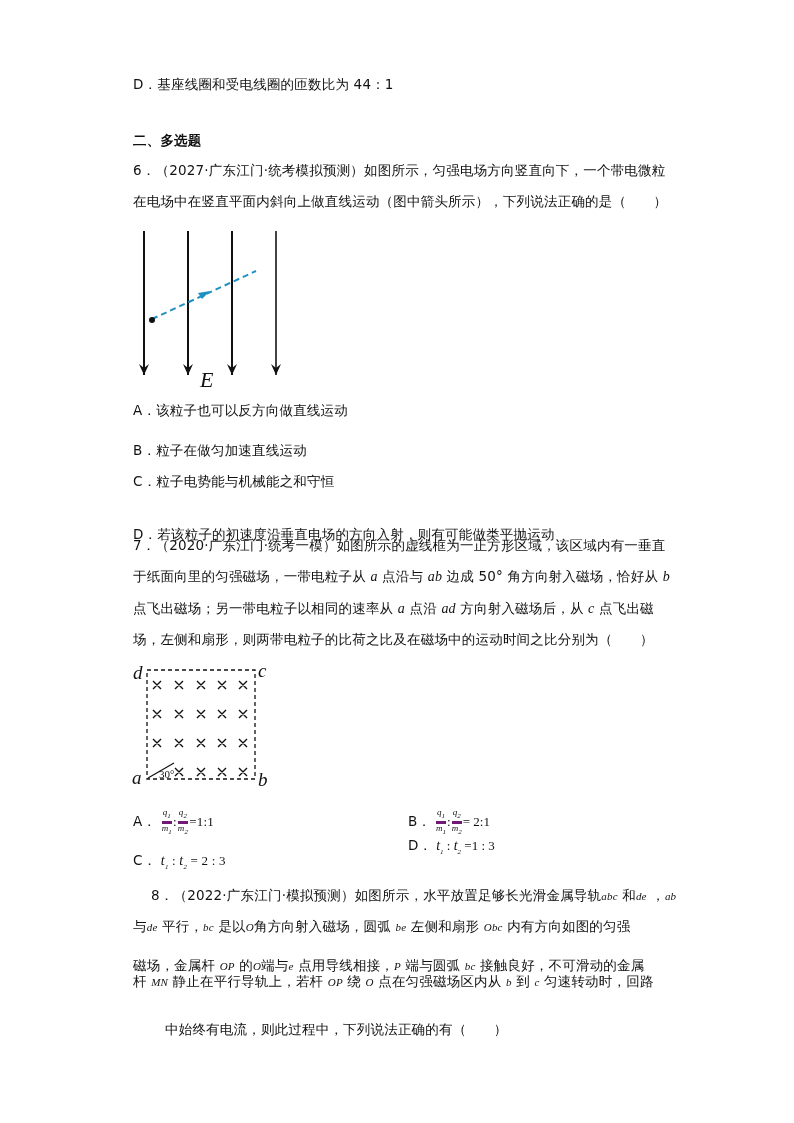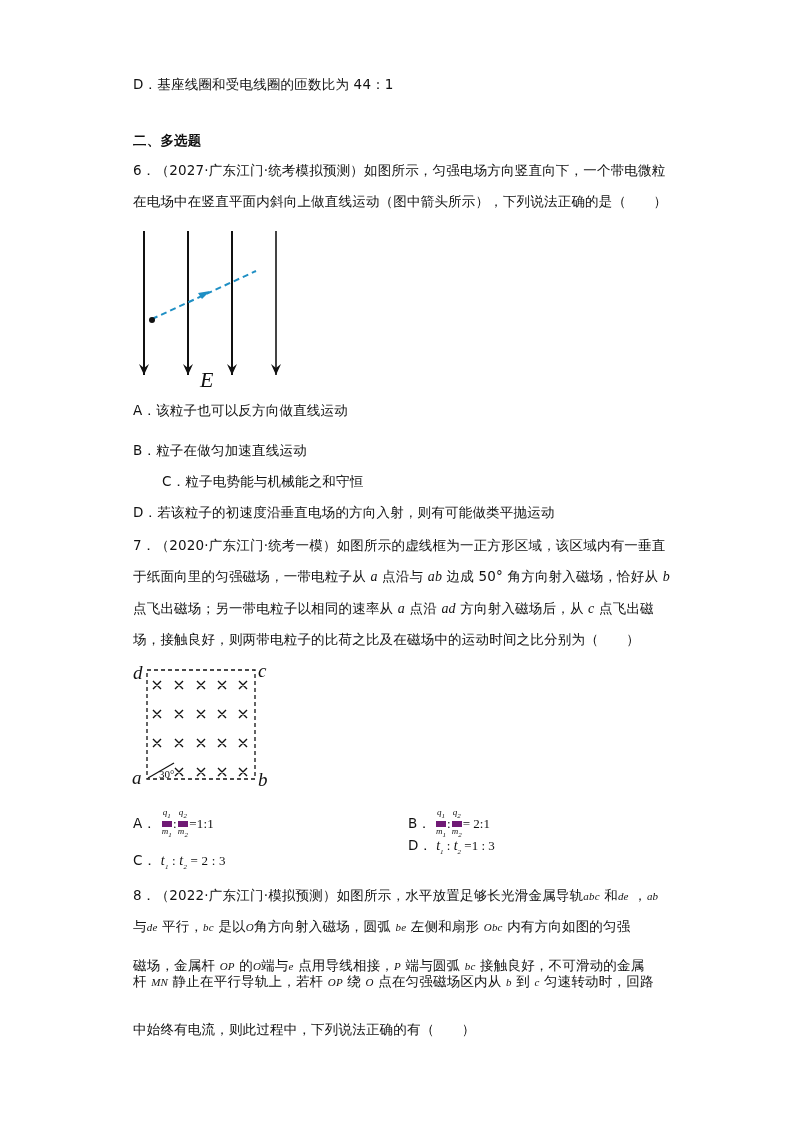--- a/index.html
+++ b/index.html
@@ -4,21 +4,21 @@
 <style>
   html, body { margin: 0; padding: 0; background: #ffffff; }
   body { width: 794px; height: 1123px; position: relative; overflow: hidden;
          font-family: "DejaVu Sans", "Liberation Sans", sans-serif; color: #111; font-size: 13.5px; }
   .line { position: absolute; left: 133px; white-space: nowrap; line-height: 20px; letter-spacing: 0.2px; }
   .bold { font-weight: bold; }
   .it { font-family: "Liberation Serif", "DejaVu Serif", serif; font-style: italic; font-size: 14px; }
   .sm-it { font-family: "Liberation Serif", "DejaVu Serif", serif; font-style: italic; font-size: 11px; }
   .frac { display: inline-flex; flex-direction: column; align-items: center; vertical-align: middle;
           font-family: "Liberation Serif", serif; font-style: italic; font-size: 9px; line-height: 9px; margin: 0 1px; }
-  .frac .num { border-bottom: 6px solid #701a75; padding: 0 1px; }
+  .frac .num { border-bottom: 3px solid #701a75; padding: 0 1px; }
   .frac sub, .it sub { font-size: 7px; }
   .math { font-family: "Liberation Serif", "DejaVu Serif", serif; font-size: 13px; }
   .opt-right { position: absolute; left: 408px; white-space: nowrap; line-height: 20px; }
   svg { position: absolute; }
 </style>
 </head>
 <body>
 
 <div class="line" style="top:74px;">D．基座线圈和受电线圈的匝数比为 44：1</div>
 
@@ -42,31 +42,31 @@
     </g>
     <line x1="22" y1="94" x2="126" y2="46" stroke="#1f8fc4" stroke-width="2" stroke-dasharray="6,4"></line>
     <path d="M80,66 L68,68 L72,74 Z" fill="#1f8fc4"></path>
     <circle cx="22" cy="95" r="3" fill="#111"></circle>
     <text x="70" y="162" font-family="Liberation Serif, serif" font-style="italic" font-size="22" fill="#111">E</text>
   </svg>
 </div>
 
 <div class="line" style="top:400px;">A．该粒子也可以反方向做直线运动</div>
 <div class="line" style="top:440px;">B．粒子在做匀加速直线运动</div>
-<div class="line" style="top:471px;margin-left:29px;">C．粒子电势能与机械能之和守恒</div>
-<div class="line" style="top:502px;">D．若该粒子的初速度沿垂直电场的方向入射，则有可能做类平抛运动</div>
+<div class="line" style="top:471px;">C．粒子电势能与机械能之和守恒</div>
+<div class="line" style="top:524px;">D．若该粒子的初速度沿垂直电场的方向入射，则有可能做类平抛运动</div>
 
 <div class="line" style="top:535px;">7．（2020·广东江门·统考一模）如图所示的虚线框为一正方形区域，该区域内有一垂直</div>
 <div class="line" style="top:566px;">
   <span>于纸面向里的匀强磁场，一带电粒子从 </span><span class="it">a</span><span> 点沿与 </span><span class="it">ab</span><span> 边成 50° 角方向射入磁场，恰好从 </span><span class="it">b</span>
 </div>
 <div class="line" style="top:598px;">
   <span>点飞出磁场；另一带电粒子以相同的速率从 </span><span class="it">a</span><span> 点沿 </span><span class="it">ad</span><span> 方向射入磁场后，从 </span><span class="it">c</span><span> 点飞出磁</span>
 </div>
-<div class="line" style="top:629px;">场，接触良好，则两带电粒子的比荷之比及在磁场中的运动时间之比分别为（　　）</div>
+<div class="line" style="top:629px;">场，左侧和扇形，则两带电粒子的比荷之比及在磁场中的运动时间之比分别为（　　）</div>
 
 <div style="position:absolute; left:128px; top:660px; width:150px; height:130px;">
   <svg width="150" height="130" viewBox="0 0 150 130">
     <rect x="19" y="10" width="108" height="109" fill="none" stroke="#111" stroke-width="1.3" stroke-dasharray="4,3"></rect>
     <g font-family="Liberation Serif, serif" font-style="italic" font-size="19" fill="#111">
       <text x="5" y="19">d</text>
       <text x="130" y="17">c</text>
       <text x="4" y="124">a</text>
       <text x="130" y="126">b</text>
     </g>
@@ -103,25 +103,25 @@
 </div>
 <div class="line" style="top:850px;">
   <span>C．</span>
   <span class="it"><span>t</span><sub>1</sub></span><span class="math"> : </span><span class="it"><span>t</span><sub>2</sub></span><span class="math"> = 2 : 3</span>
 </div>
 <div class="opt-right" style="top:835px;">
   <span>D．</span>
   <span class="it"><span>t</span><sub>1</sub></span><span class="math"> : </span><span class="it"><span>t</span><sub>2</sub></span><span class="math"> =1 : 3</span>
 </div>
 
-<div class="line" style="top:885px;">
+<div class="line" style="top:885px;margin-left:18px;">
   <span>8．（2022·广东江门·模拟预测）如图所示，水平放置足够长光滑金属导轨</span><span class="sm-it">abc</span><span> 和</span><span class="sm-it">de</span><span> ，</span><span class="sm-it">ab</span>
 </div>
 <div class="line" style="top:916px;">
   <span>与</span><span class="sm-it">de</span><span> 平行，</span><span class="sm-it">bc</span><span> 是以</span><span class="sm-it">O</span><span>角方向射入磁场，圆弧 </span><span class="sm-it">be</span><span> 左侧和扇形 </span><span class="sm-it">Obc</span><span> 内有方向如图的匀强</span>
 </div>
 <div class="line" style="top:955px;">
   <span>磁场，金属杆 </span><span class="sm-it">OP</span><span> 的</span><span class="sm-it">O</span><span>端与</span><span class="sm-it">e</span><span> 点用导线相接，</span><span class="sm-it">P</span><span> 端与圆弧 </span><span class="sm-it">bc</span><span> 接触良好，不可滑动的金属</span>
 </div>
 <div class="line" style="top:971px;">
   <span>杆 </span><span class="sm-it">MN</span><span> 静止在平行导轨上，若杆 </span><span class="sm-it">OP</span><span> 绕 </span><span class="sm-it">O</span><span> 点在匀强磁场区内从 </span><span class="sm-it">b</span><span> 到 </span><span class="sm-it">c</span><span> 匀速转动时，回路</span>
 </div>
-<div class="line" style="top:1019px;">中始终有电流，则此过程中，下列说法正确的有（　　）</div>
+<div class="line" style="top:1019px;margin-left:32px;">中始终有电流，则此过程中，下列说法正确的有（　　）</div>
 
 </body></html>

